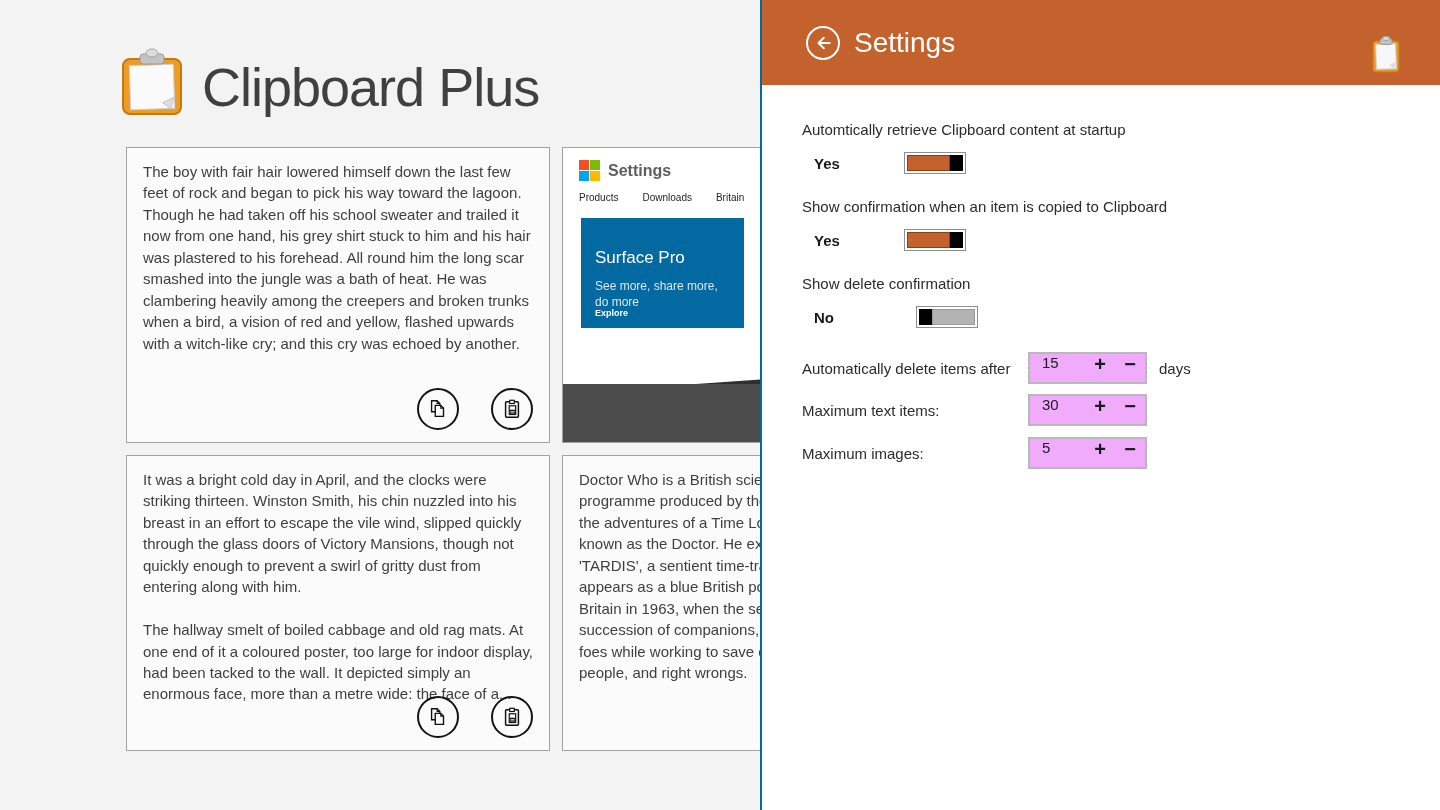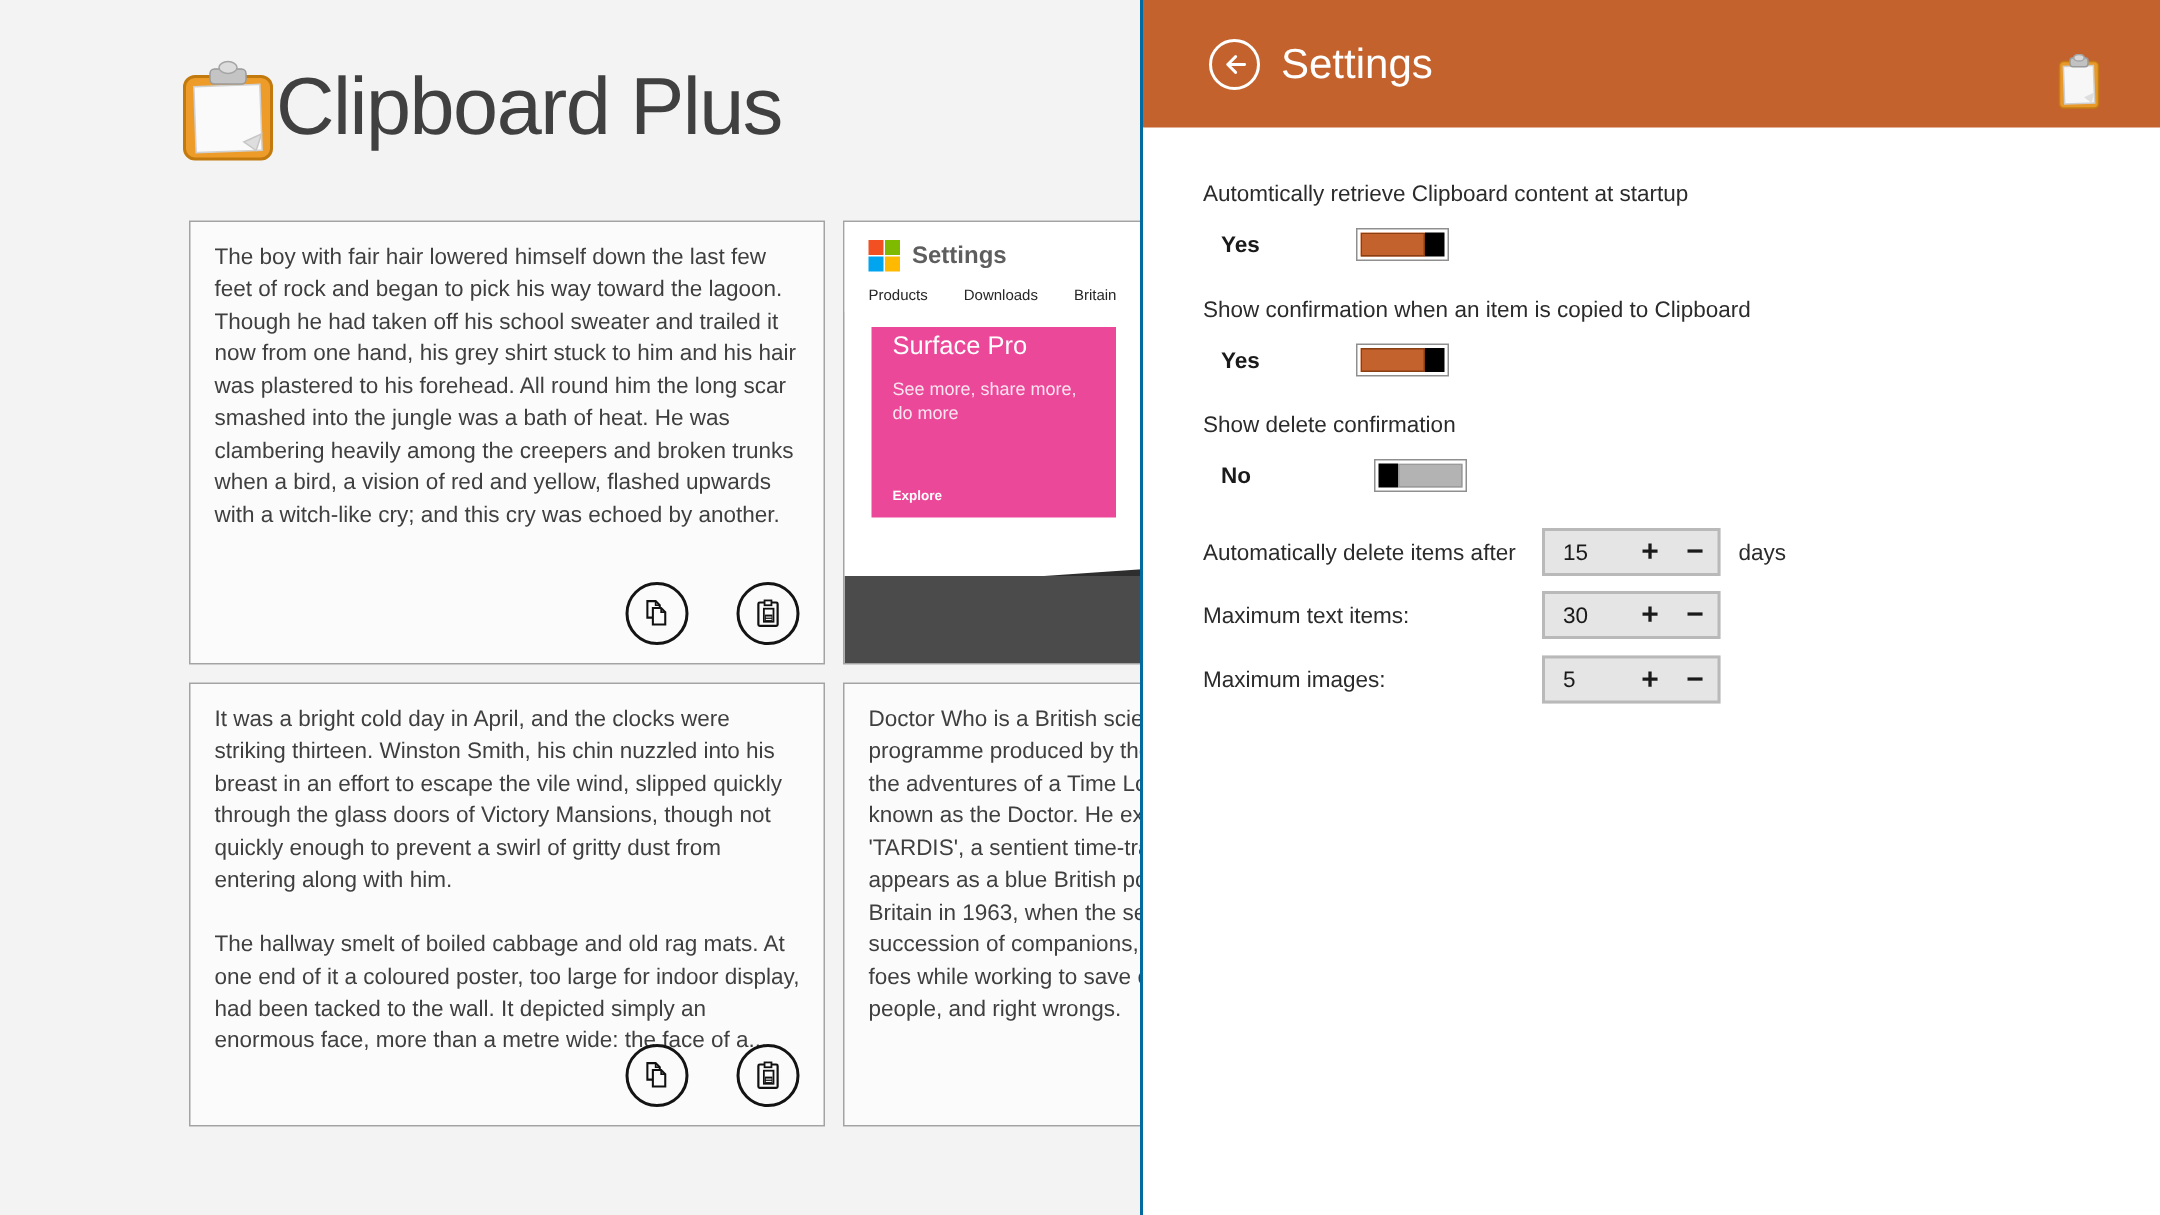--- a/index.html
+++ b/index.html
@@ -1,21 +1,21 @@
 <!DOCTYPE html>
 <html><head>
 <meta charset="utf-8">
 <style>
   * { margin:0; padding:0; box-sizing:border-box; }
   html,body { width:1440px; height:810px; background:#f3f3f3; }
   body { font-family:"Liberation Sans", sans-serif; }
   #canvas { position:relative; width:1440px; height:810px; overflow:hidden; background:#f3f3f3; }
 
   
-  .app-header { position:absolute; left:120px; top:40px; height:78px; display:flex; align-items:flex-start; }
+  .app-header { position:absolute; left:120px; top:40px; height:78px; display:flex; align-items:flex-end; gap:18px; }
   .app-title { font-size:54px; font-weight:300; color:#404040; letter-spacing:-1px; }
 
   .clip-card { position:absolute; width:424px; height:296px; background:#fbfbfb; border:1px solid #a3a3a3; overflow:hidden; }
   #card-flies { left:126px; top:147px; }
   #card-ms    { left:562px; top:147px; background:#ffffff; }
   #card-1984  { left:126px; top:455px; }
   #card-who   { left:562px; top:455px; }
 
   .clip-text { padding:13px 16px; font-size:15px; line-height:1.43; color:#3f3f3f; white-space:pre-line; }
 
@@ -23,21 +23,21 @@
   .icon-btn { width:42px; height:42px; border:2px solid #141414; border-radius:50%; background:transparent;
               display:flex; align-items:center; justify-content:center; cursor:pointer; padding:0; }
 
   
   .ms-top { position:absolute; left:0; top:0; right:0; height:60px; background:#fff; }
   .ms-logo-row { position:absolute; left:16px; top:12px; display:flex; align-items:center; gap:8px; }
   .ms-squares { display:grid; grid-template-columns:10px 10px; grid-template-rows:10px 10px; gap:1px; }
   .sq-red{background:#f25022;} .sq-green{background:#7fba00;} .sq-blue{background:#00a4ef;} .sq-yellow{background:#ffb900;}
   .ms-name { font-size:16px; font-weight:600; color:#5e5e5e; }
   .ms-nav { position:absolute; left:16px; top:44px; display:flex; gap:24px; font-size:10px; color:#262626; width:420px; }
-  .ms-tile { position:absolute; left:18px; top:70px; width:163px; height:127px; background:#ec4899; color:#fff; padding:3px 14px; }
+  .ms-tile { position:absolute; left:18px; top:70px; width:163px; height:110px; background:#0369a1; color:#fff; padding:30px 14px; }
   .ms-tile-title { font-size:17px; font-weight:400; }
   .ms-tile-sub { margin-top:10px; font-size:12px; line-height:1.35; color:rgba(255,255,255,0.85); width:130px; }
   .ms-explore { position:absolute; left:14px; bottom:10px; font-size:9px; font-weight:bold; color:#fff; }
   .ms-band { position:absolute; left:0; right:0; bottom:0; height:58px; background:#4b4b4b; }
   .ms-wedge { position:absolute; left:133px; right:0; bottom:58px; height:20px; background:#2e2e2e;
               clip-path:polygon(0 100%, 100% 0, 100% 100%); }
 
   
   #settings-panel { position:absolute; left:760px; top:0; width:680px; height:810px; background:#fff;
                     border-left:2px solid #0369a1; z-index:10; }
@@ -50,21 +50,21 @@
   .sp-label { position:absolute; left:40px; font-size:15px; color:#2b2b2b; }
   .switch-row { position:absolute; left:52px; display:flex; align-items:center; }
   .switch-state { width:90px; font-size:15px; font-weight:bold; color:#1a1a1a; }
   .toggle { width:62px; height:22px; border:1px solid #8f8f8f; background:#fff; padding:2px; display:flex; cursor:pointer; }
   .toggle .track-on  { flex:1; background:#c4622d; box-shadow:inset 0 0 0 1px #8a3f12; }
   .toggle .track-off { flex:1; background:#b3b3b3; box-shadow:inset 0 0 0 1px #9b9b9b; }
   .toggle .thumb { width:13px; background:#000; flex:0 0 auto; }
 
   .stepper-row { position:absolute; left:40px; height:32px; display:flex; align-items:center; }
   .stepper-label { width:226px; font-size:15px; color:#2b2b2b; }
-  .stepper-box { width:119px; height:32px; border:2px solid #b9b9b9; background:#e5e5e5; display:flex; align-items:center; }
+  .stepper-box { width:119px; height:32px; border:2px solid #b9b9b9; background:#f0abfc; display:flex; align-items:flex-start; }
   .stepper-value { flex:1; padding-left:12px; font-size:15px; color:#1a1a1a; }
   .stepper-btn { width:30px; border:none; background:none; font-size:20px; font-weight:900; color:#1a1a1a;
                  cursor:pointer; line-height:1; padding:0; }
   .stepper-suffix { margin-left:12px; font-size:15px; color:#2b2b2b; }
 </style>
 </head>
 <body>
 
 <div id="canvas">
 

